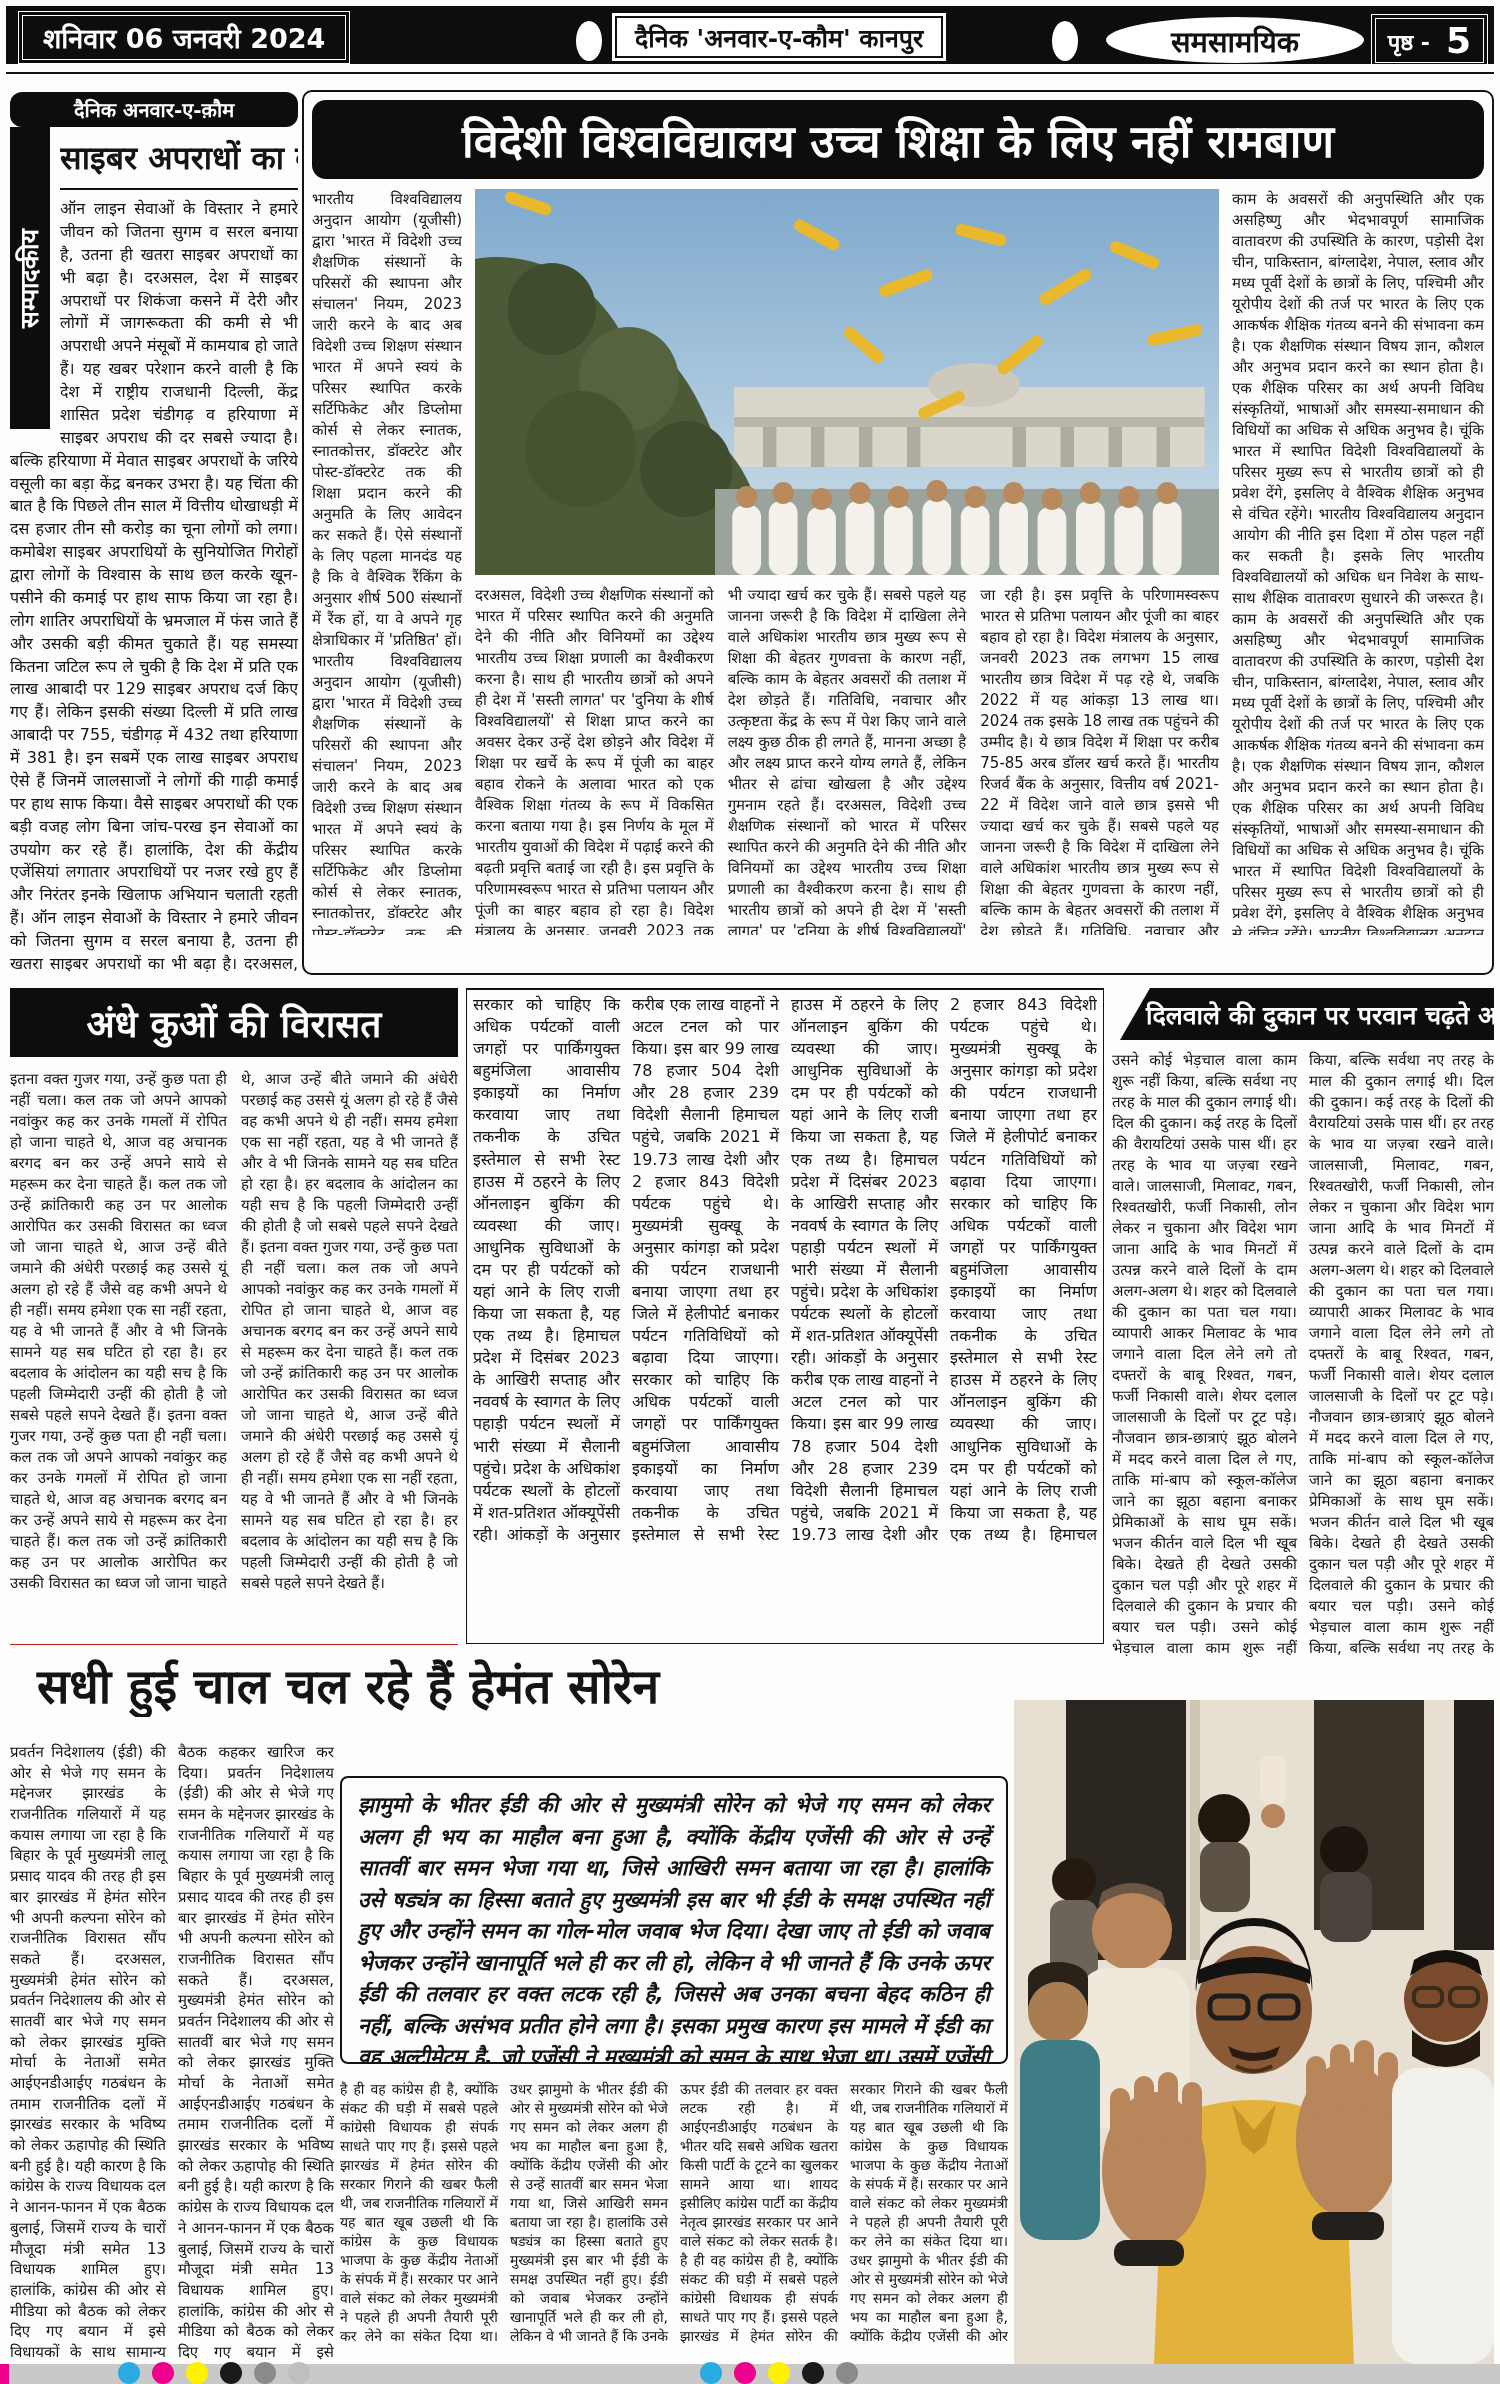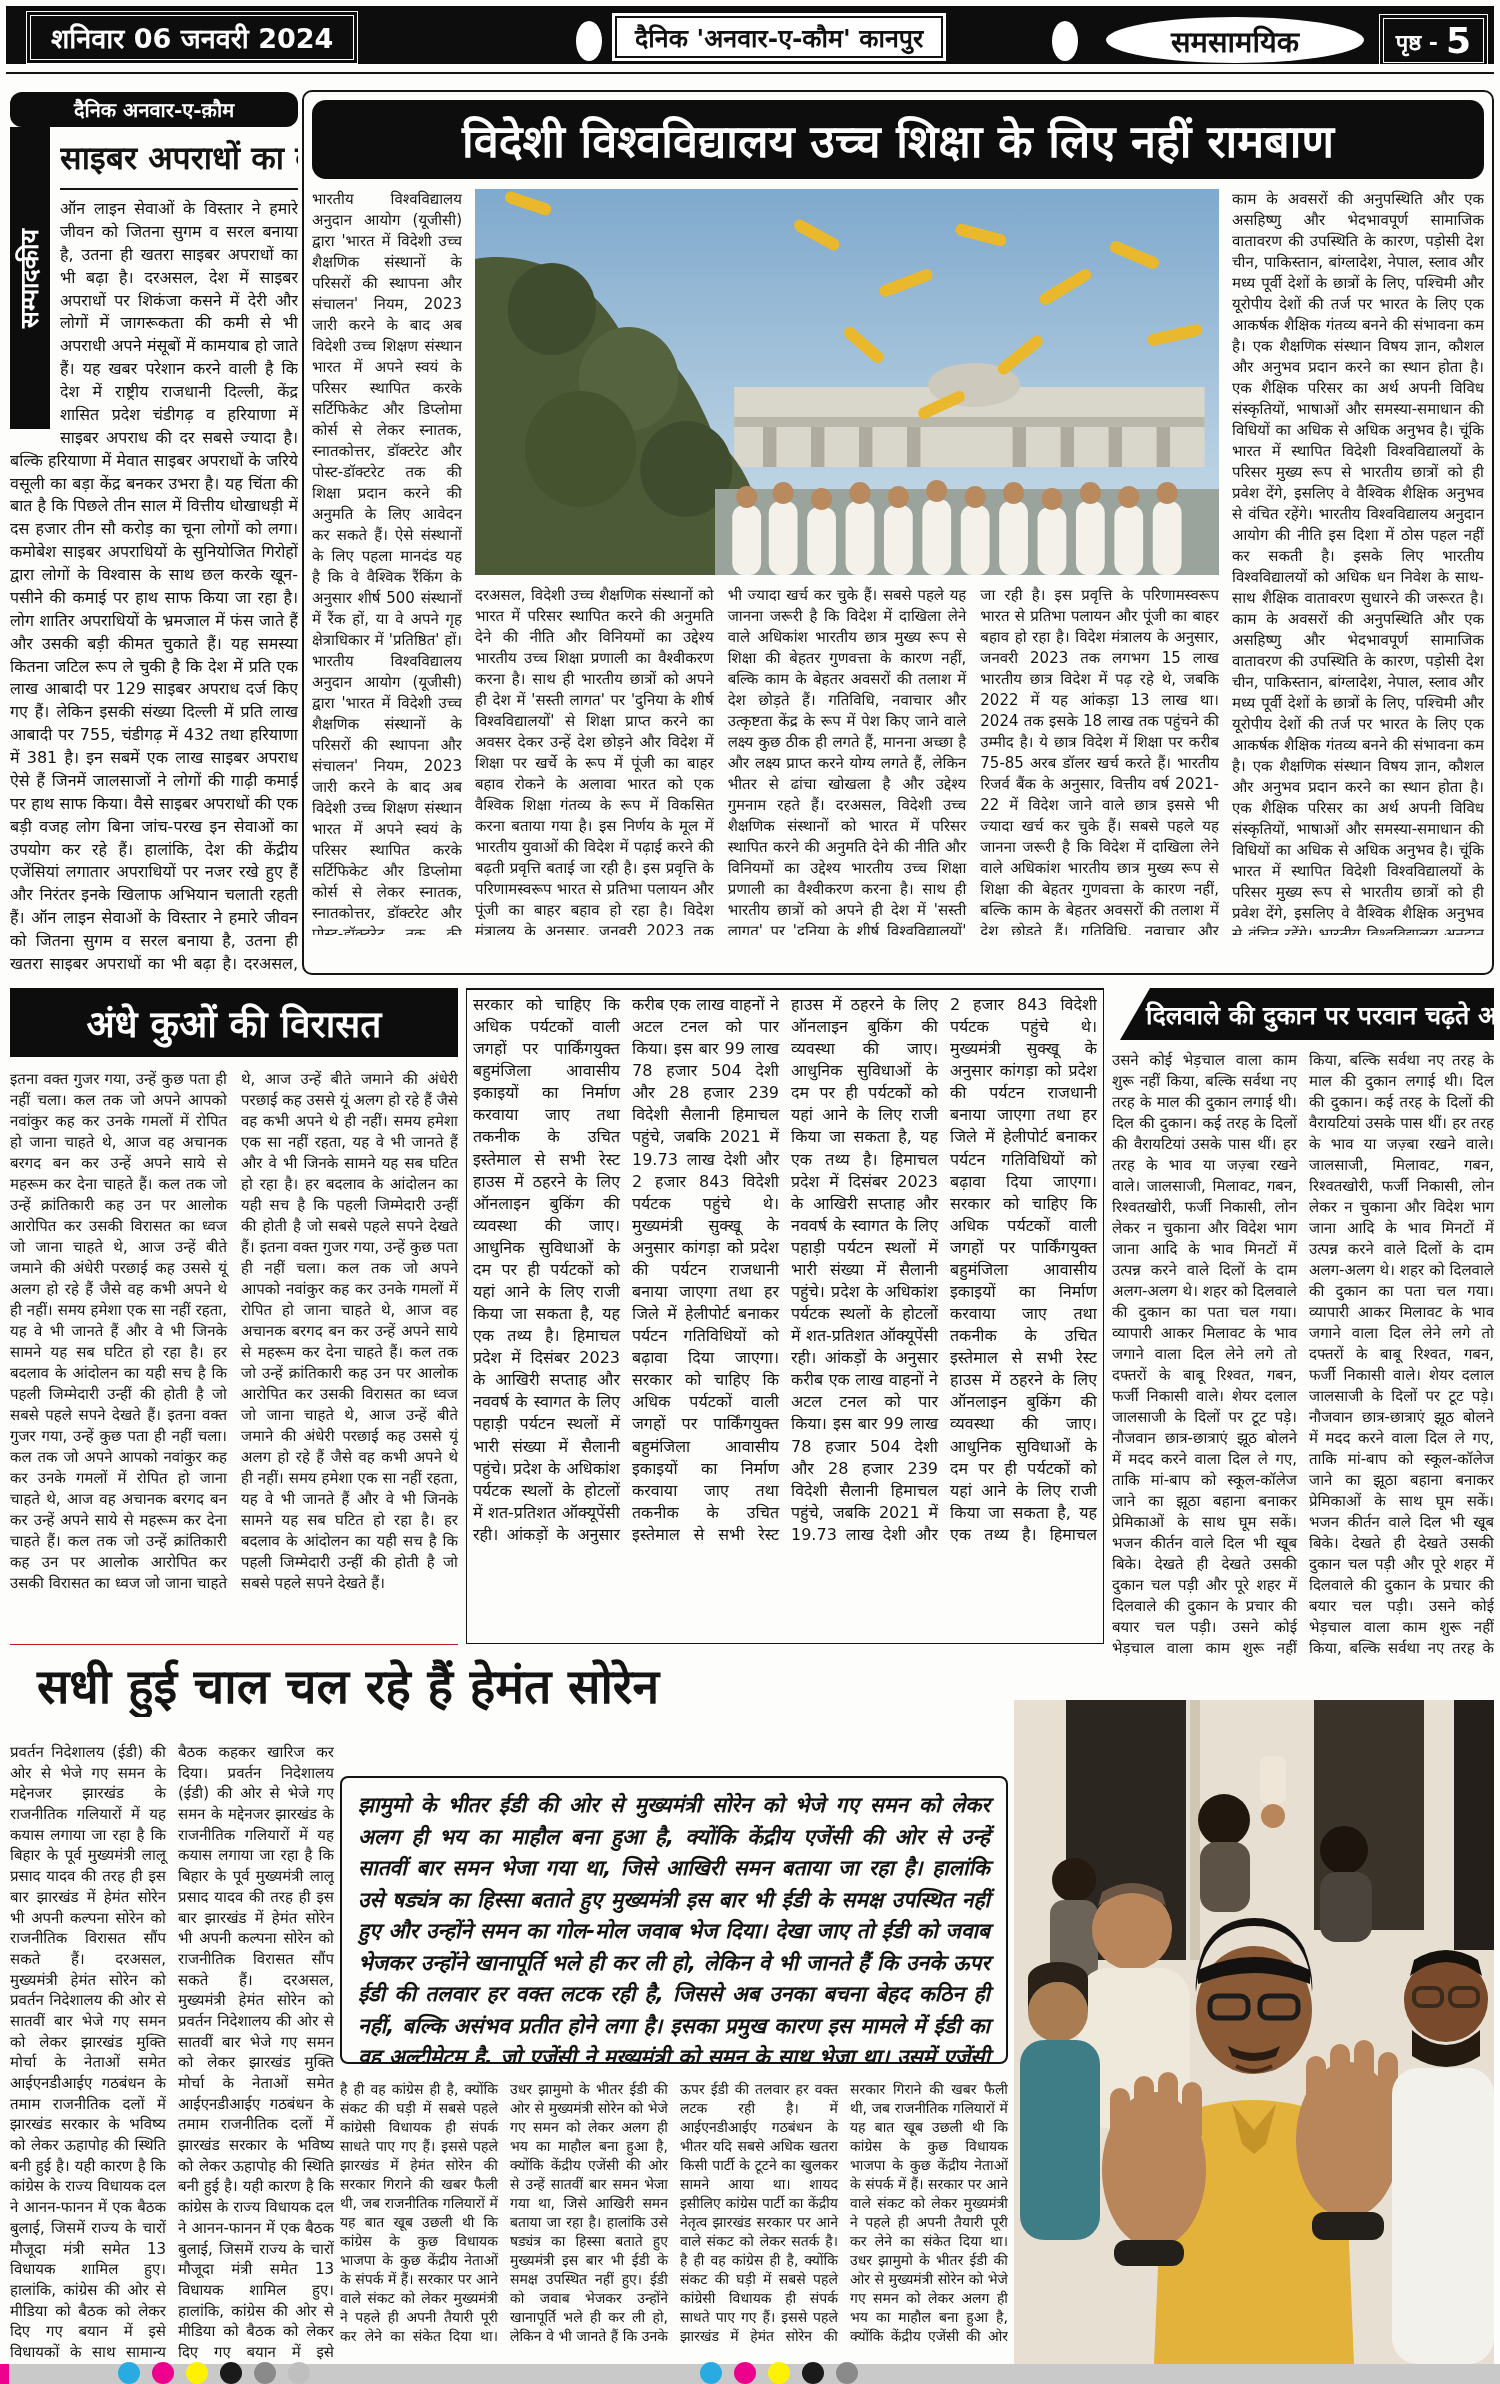--- a/index.html
+++ b/index.html
@@ -1,29 +1,29 @@
 <!DOCTYPE html>
 <html><head>
 <meta charset="utf-8">
 <style>
   html,body{margin:0;padding:0;background:#888;}
   .page{position:relative;width:1500px;height:2384px;background:#fdfdfb;margin:0 auto;
         font-family:"DejaVu Sans",sans-serif;color:#141414;overflow:hidden;}
   
   .masthead{position:absolute;left:6px;top:6px;right:6px;height:58px;background:#0d0d0d;}
   .mast-rule{position:absolute;left:6px;right:6px;top:72px;border-top:2px solid #141414;}
-  .wbox{position:absolute;border:1px solid #fff;padding:3px;margin-left:8px;}
+  .wbox{position:absolute;border:1px solid #fff;padding:3px;}
   .wbox-in{border:1px solid #fff;color:#fff;font-weight:bold;font-size:27px;padding:3px 20px;white-space:nowrap;}
   .paperbox{position:absolute;background:#fff;padding:3px;}
   .paperbox-in{border:2px solid #111;color:#111;font-weight:bold;font-size:25px;padding:2px 18px;white-space:nowrap;}
   .sep-oval{position:absolute;width:26px;height:40px;background:#fff;border-radius:50%;top:15px;}
   .section-oval{position:absolute;left:1100px;top:11px;width:258px;height:46px;background:#fff;border-radius:50%;
         display:flex;align-items:center;justify-content:center;font-size:29px;font-weight:bold;color:#111;}
   .pagebox{position:absolute;right:6px;top:8px;border:1px solid #fff;padding:3px;}
-  .pagebox-in{border:1px solid #fff;color:#fff;display:flex;align-items:center;gap:8px;padding:1px 12px;}
+  .pagebox-in{border:1px solid #fff;color:#fff;display:flex;align-items:center;gap:16px;padding:1px 12px;}
   .pagebox-lbl{font-size:22px;font-weight:bold;}
   .pagebox-num{font-size:36px;font-weight:bold;}
   
   .editorial{position:absolute;left:10px;top:92px;width:288px;height:883px;overflow:hidden;}
   .ed-kicker{background:#0d0d0d;color:#fff;text-align:center;font-weight:bold;font-size:20px;padding:4px 0;border-radius:12px;}
   .ed-vert{float:left;width:40px;height:302px;background:#0d0d0d;color:#fff;writing-mode:vertical-rl;
         transform:rotate(180deg);display:flex;align-items:center;justify-content:center;
         font-size:25px;font-weight:bold;margin:0 10px 6px 0;}
   .ed-headline{font-size:32px;font-weight:bold;padding:8px 0 10px;border-bottom:2px solid #141414;margin-left:50px;white-space:nowrap;overflow:hidden;}
   .ed-body{font-size:16px;line-height:1.43;text-align:justify;padding-top:8px;}

